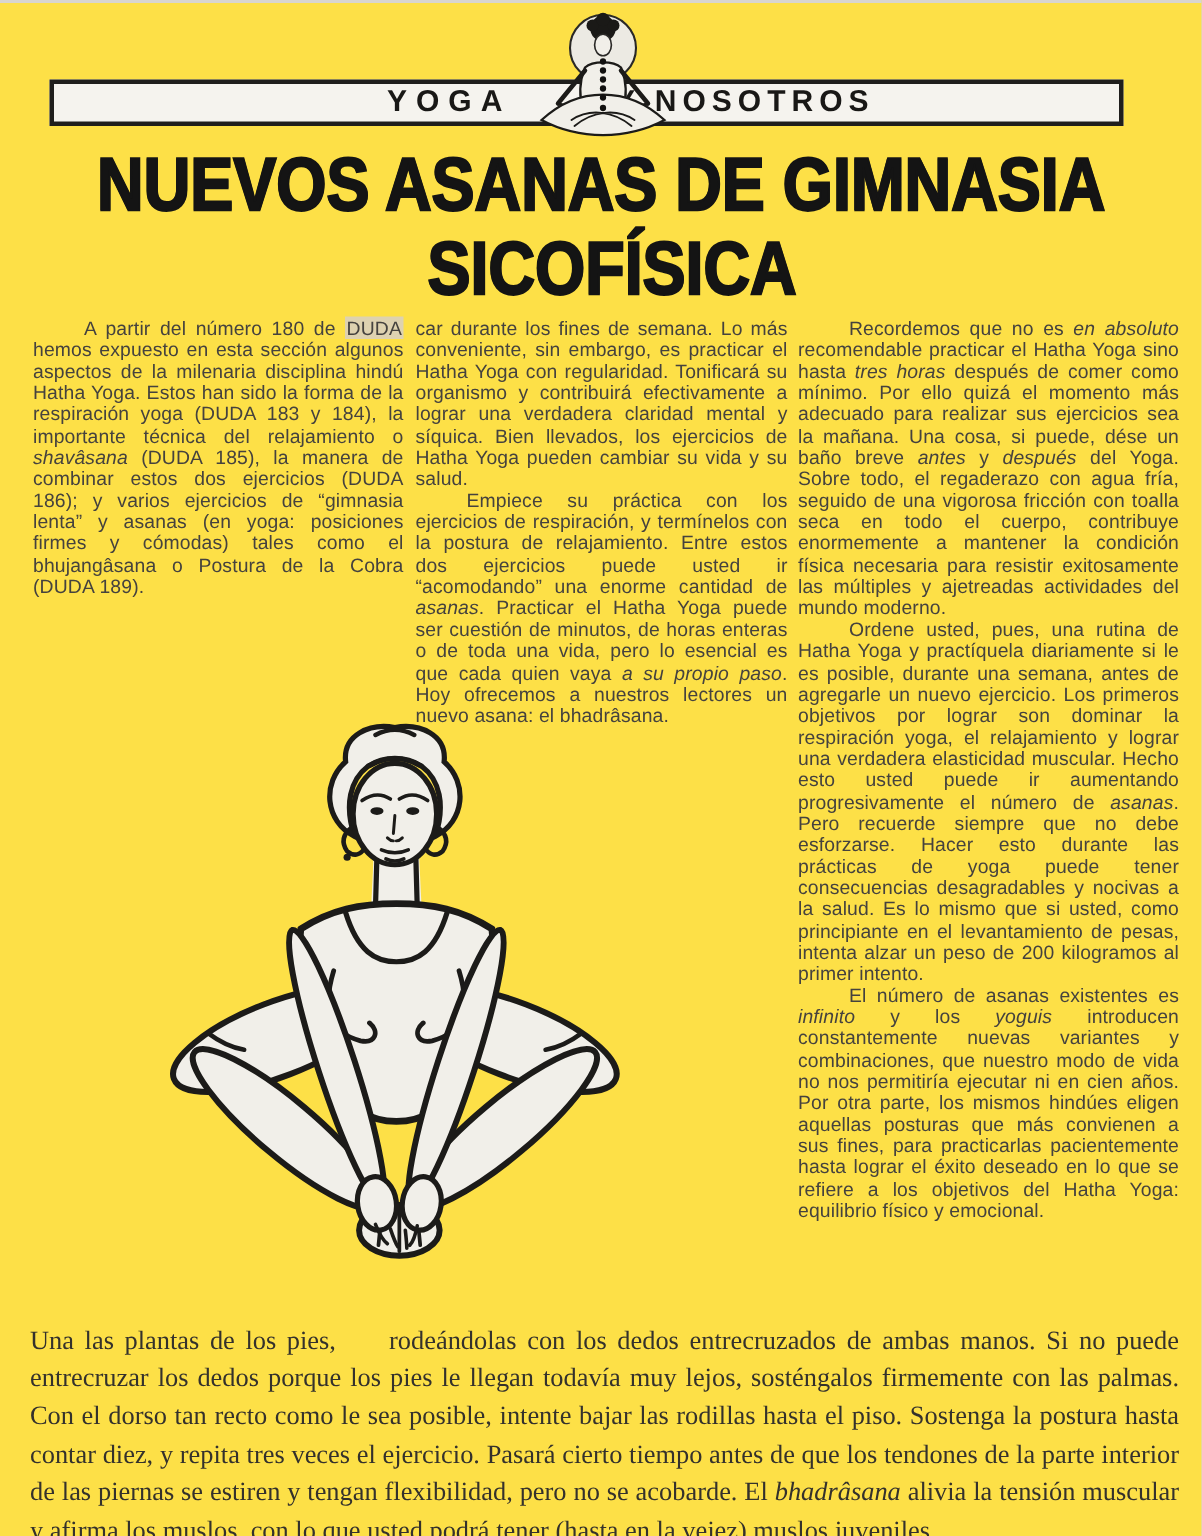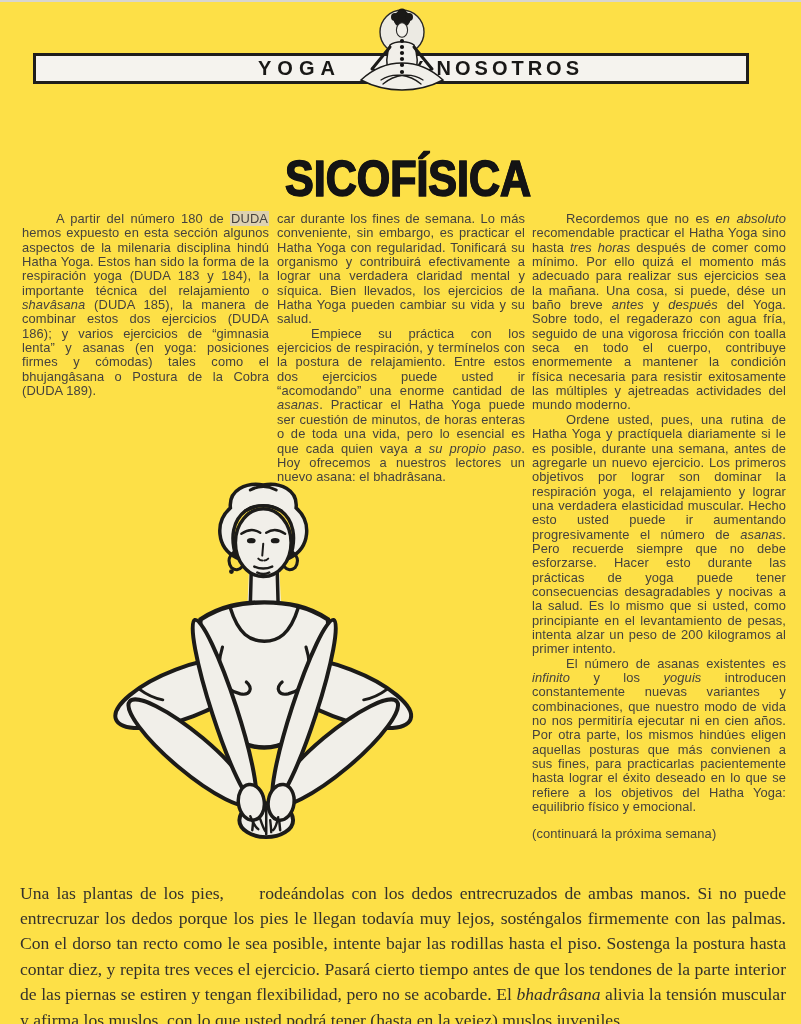--- a/index.html
+++ b/index.html
@@ -86,36 +86,36 @@
     <path class="line" stroke-width="1.3" d="M27,79 C39,69 55,67 67,75 M65,79 C53,69 37,67 25,75"></path>
 
     <circle cx="46" cy="36" r="2.1" fill="#121110"></circle>
     <circle cx="46" cy="42" r="2.1" fill="#121110"></circle>
     <circle cx="46" cy="48" r="2.1" fill="#121110"></circle>
     <circle cx="46" cy="54" r="2.1" fill="#121110"></circle>
     <circle cx="46" cy="60" r="2.1" fill="#121110"></circle>
     <circle cx="46" cy="67" r="2.1" fill="#121110"></circle>
   </svg>
 
+  <div class="title-line l1"><span>NUEVOS ASANAS DE GIMNASIA</span></div>
   <div class="title-line l2"><span>SICOFÍSICA</span></div>
 
   <div class="col col1">
     <p class="indent">A partir del número 180 de <mark class="soft">DUDA</mark> hemos expuesto en esta sección algunos aspectos de la milenaria disciplina hindú Hatha Yoga. Estos han sido la forma de la respiración yoga (DUDA 183 y 184), la importante técnica del relajamiento o <i>shavâsana</i> (DUDA 185), la manera de combinar estos dos ejercicios (DUDA 186); y varios ejercicios de “gimnasia lenta” y asanas (en yoga: posiciones firmes y cómodas) tales como el bhujangâsana o Postura de la Cobra (DUDA 189).</p>
   </div>
 
   <div class="col col2">
     <p>car durante los fines de semana. Lo más conveniente, sin embargo, es practicar el Hatha Yoga con regularidad. Tonificará su organismo y contribuirá efectivamente a lograr una verdadera claridad mental y síquica. Bien llevados, los ejercicios de Hatha Yoga pueden cambiar su vida y su salud.</p>
     <p class="indent">Empiece su práctica con los ejercicios de respiración, y termínelos con la postura de relajamiento. Entre estos dos ejercicios puede usted ir “acomodando” una enorme cantidad de <i>asanas</i>. Practicar el Hatha Yoga puede ser cuestión de minutos, de horas enteras o de toda una vida, pero lo esencial es que cada quien vaya <i>a su propio paso</i>. Hoy ofrecemos a nuestros lectores un nuevo asana: el bhadrâsana.</p>
   </div>
 
   <div class="col col3">
     <p class="indent">Recordemos que no es <i>en absoluto</i> recomendable practicar el Hatha Yoga sino hasta <i>tres horas</i> después de comer como mínimo. Por ello quizá el momento más adecuado para realizar sus ejercicios sea la mañana. Una cosa, si puede, dése un baño breve <i>antes</i> y <i>después</i> del Yoga. Sobre todo, el regaderazo con agua fría, seguido de una vigorosa fricción con toalla seca en todo el cuerpo, contribuye enormemente a mantener la condición física necesaria para resistir exitosamente las múltiples y ajetreadas actividades del mundo moderno.</p>
     <p class="indent">Ordene usted, pues, una rutina de Hatha Yoga y practíquela diariamente si le es posible, durante una semana, antes de agregarle un nuevo ejercicio. Los primeros objetivos por lograr son dominar la respiración yoga, el relajamiento y lograr una verdadera elasticidad muscular. Hecho esto usted puede ir aumentando progresivamente el número de <i>asanas</i>. Pero recuerde siempre que no debe esforzarse. Hacer esto durante las prácticas de yoga puede tener consecuencias desagradables y nocivas a la salud. Es lo mismo que si usted, como principiante en el levantamiento de pesas, intenta alzar un peso de 200 kilogramos al primer intento.</p>
     <p class="indent">El número de asanas existentes es <i>infinito</i> y los <i>yoguis</i> introducen constantemente nuevas variantes y combinaciones, que nuestro modo de vida no nos permitiría ejecutar ni en cien años. Por otra parte, los mismos hindúes eligen aquellas posturas que más convienen a sus fines, para practicarlas pacientemente hasta lograr el éxito deseado en lo que se refiere a los objetivos del Hatha Yoga: equilibrio físico y emocional.</p>
-    <p class="continuation">(continuará la próxima semana)</p>
   </div>
 
   <svg class="pose" width="420" height="378" viewBox="0 0 420 380">
 
     <ellipse class="limb" stroke-width="4" cx="84" cy="212" rx="74" ry="25" transform="rotate(-21 84 212)"></ellipse>
     <ellipse class="limb" stroke-width="4" cx="242" cy="212" rx="74" ry="25" transform="rotate(21 242 212)"></ellipse>
     <ellipse class="limb" stroke-width="4" cx="90" cy="272" rx="80" ry="19" transform="rotate(40 90 272)"></ellipse>
     <ellipse class="limb" stroke-width="4" cx="236" cy="272" rx="80" ry="19" transform="rotate(-40 236 272)"></ellipse>
 
     <path class="line" stroke-width="3" d="M38,208 q12,9 24,11 M288,208 q-12,9 -24,11"></path>

